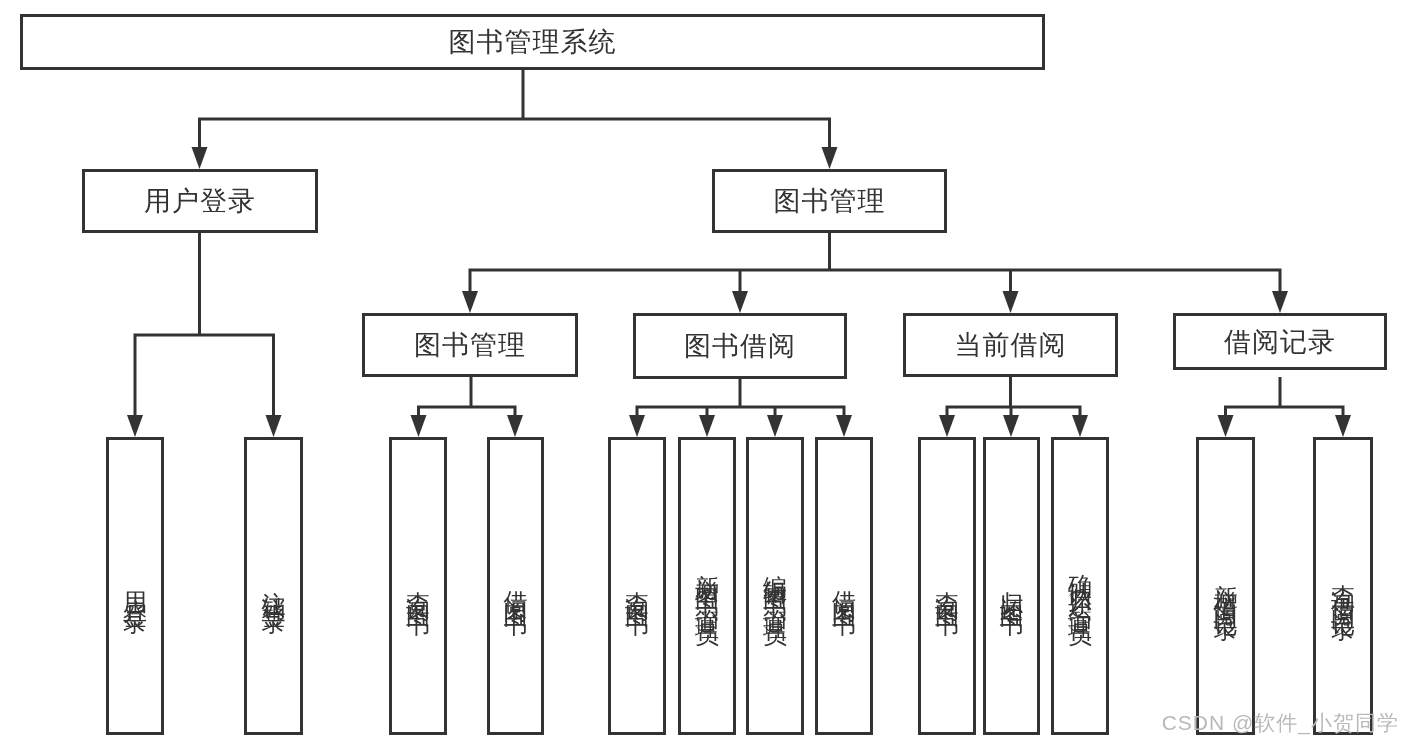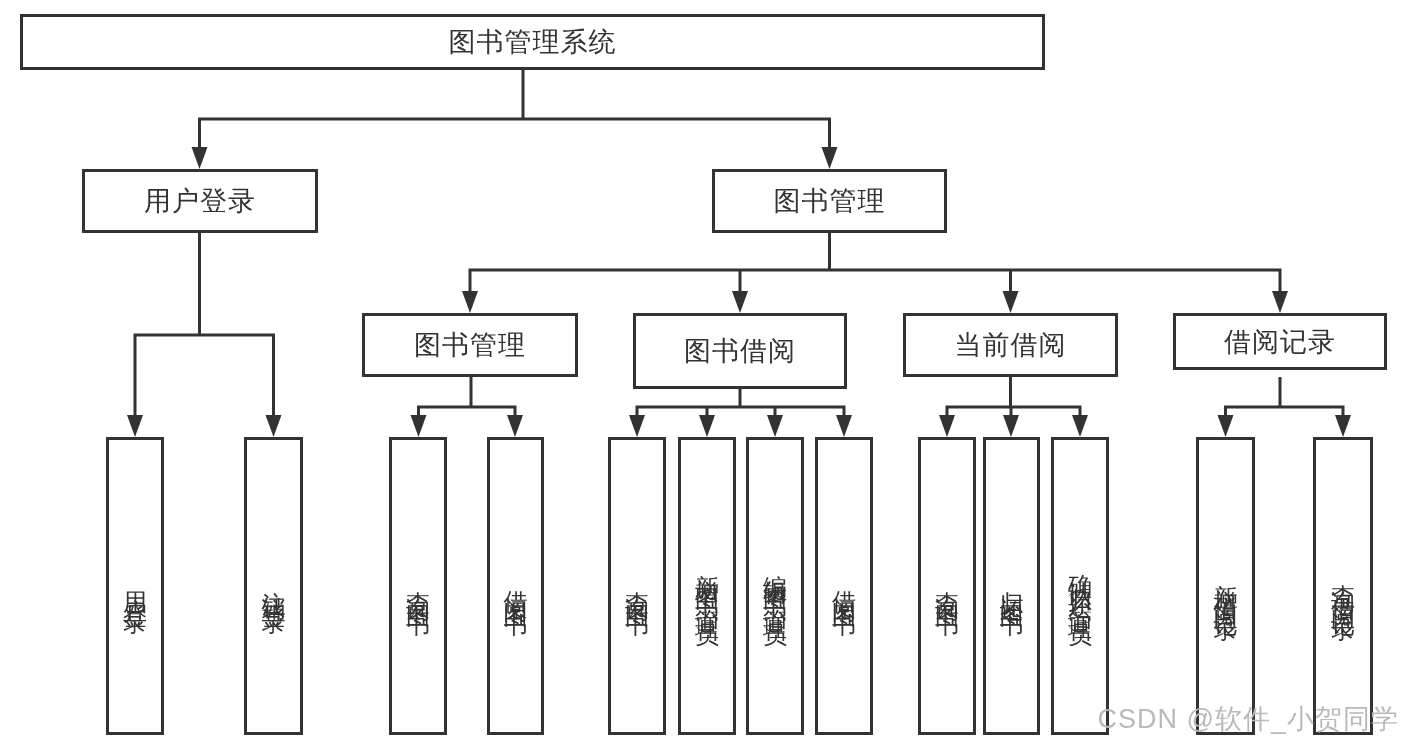--- a/index.html
+++ b/index.html
@@ -32,21 +32,21 @@
     writing-mode:vertical-rl;
     text-orientation:mixed;
     font-size:24px; line-height:1;
     letter-spacing:7px;
     color:#333333;
     white-space:nowrap;
   }
   .watermark {
     position:absolute;
     right:6px; bottom:10px;
-    font-size:27px;
+    font-size:21px;
     color:#b9b9b9;
     letter-spacing:1px;
     z-index:5;
     white-space:nowrap;
   }
 </style>
 </head>
 <body>
 
 <div id="canvas">
@@ -91,21 +91,21 @@
   <div class="hbox" style="left:82px; top:169px; width:236px; height:64px;">
     <span>用户登录</span>
   </div>
   <div class="hbox" style="left:712px; top:169px; width:235px; height:64px;">
     <span>图书管理</span>
   </div>
 
   <div class="hbox" style="left:362px; top:313px; width:216px; height:64px;">
     <span>图书管理</span>
   </div>
-  <div class="hbox" style="left:633px; top:313px; width:214px; height:76px;">
+  <div class="hbox" style="left:633px; top:313px; width:214px; height:66px;">
     <span>图书借阅</span>
   </div>
   <div class="hbox" style="left:903px; top:313px; width:215px; height:64px;">
     <span>当前借阅</span>
   </div>
   <div class="hbox" style="left:1173px; top:313px; width:214px; height:57px;">
     <span>借阅记录</span>
   </div>
 
   <div class="leaf" style="left:106px; width:58px;">

